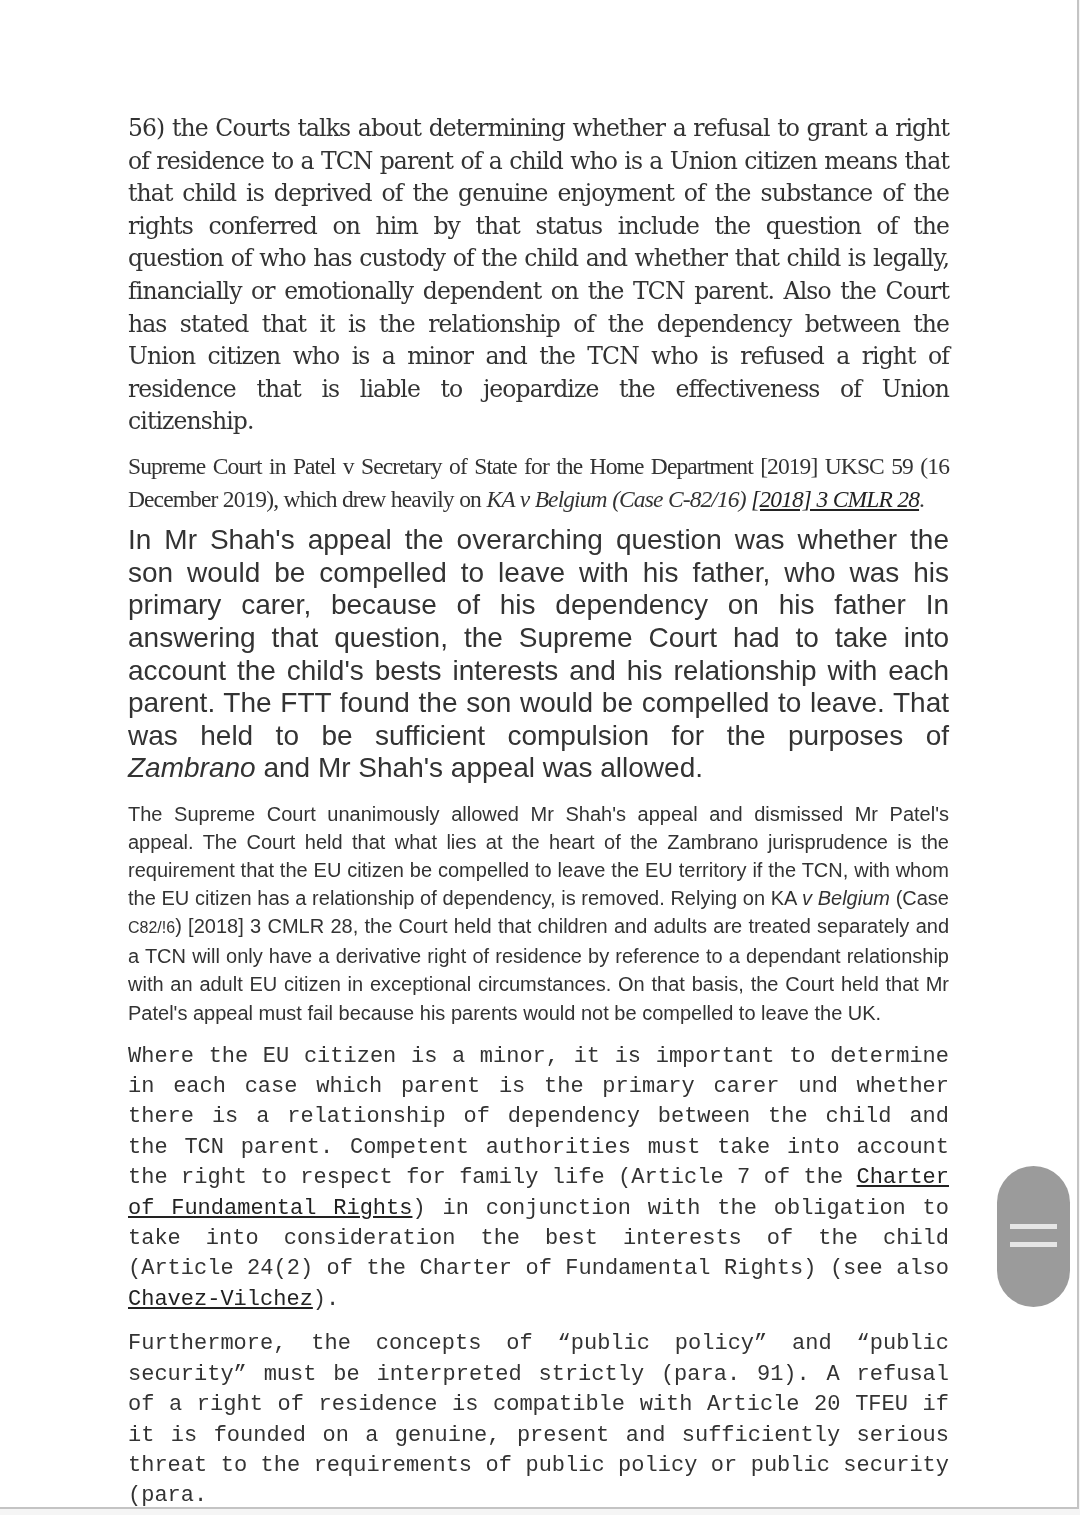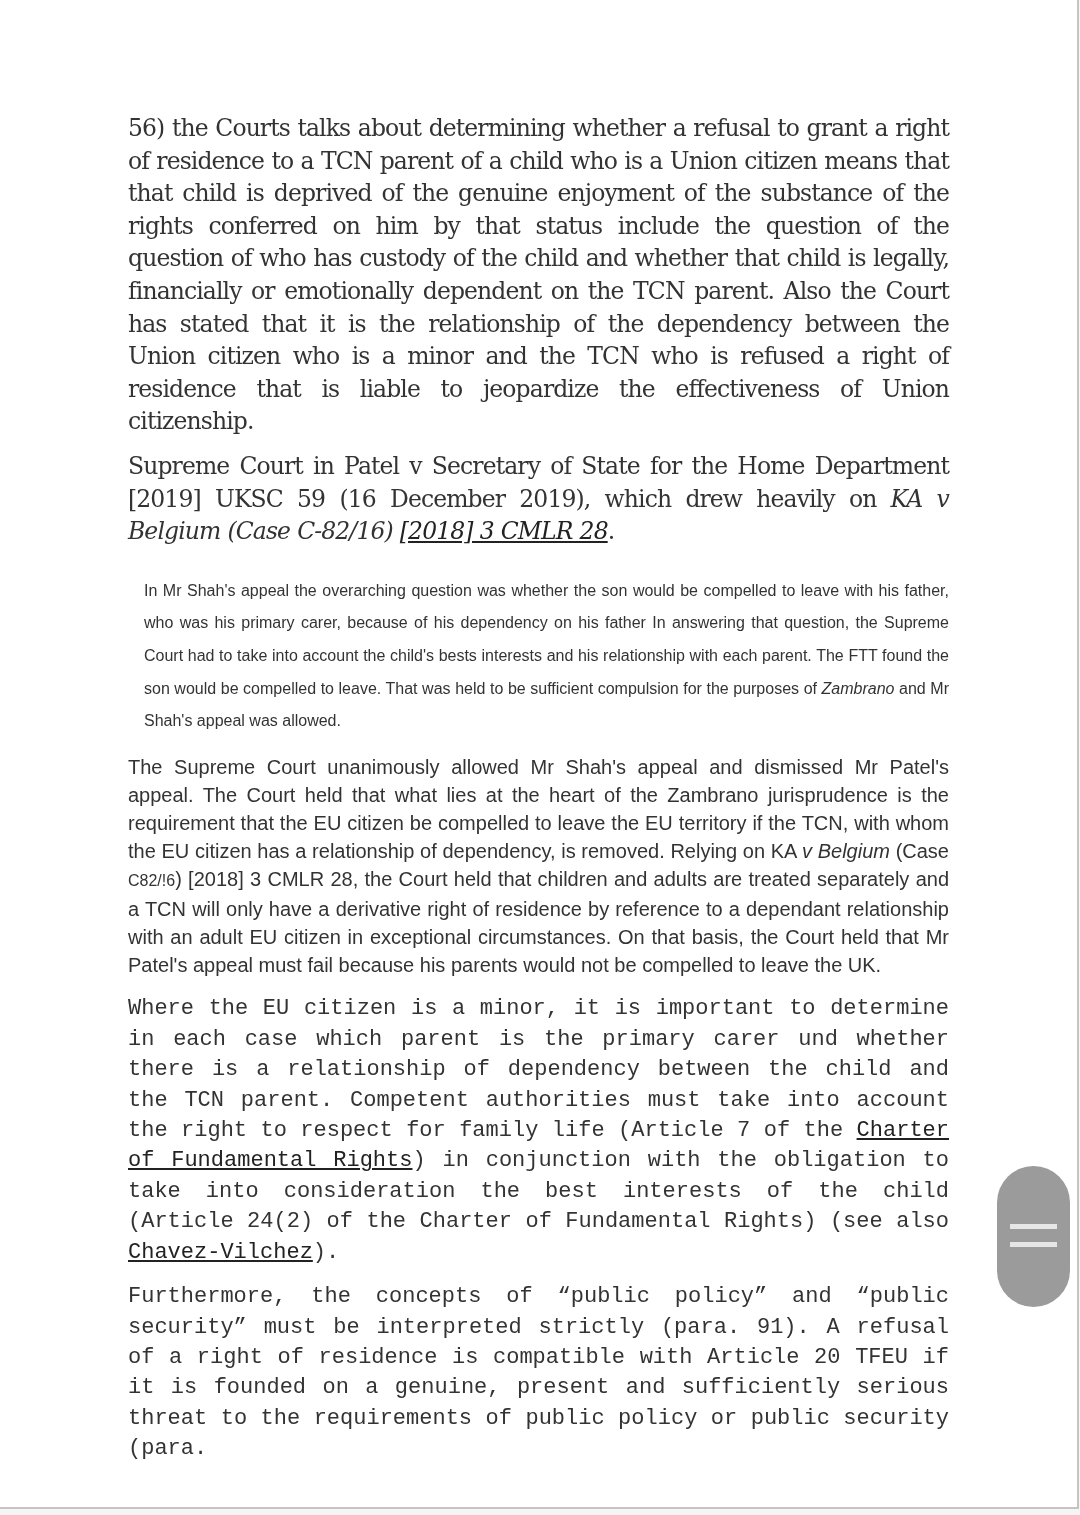--- a/index.html
+++ b/index.html
@@ -33,36 +33,35 @@
     p { margin: 0; text-align: justify; }
     .serif {
       font-family: "DejaVu Serif", "Liberation Serif", serif;
       font-size: 23.5px;
       line-height: 32.6px;
       letter-spacing: -0.9px;
       word-spacing: 0.5px;
     }
     .sans {
       font-family: "Liberation Sans", sans-serif;
-      font-size: 16px;
+      font-size: 28px;
       line-height: 32.6px;
-      margin-left: 16px;
     }
     .sans-tight {
       font-family: "Liberation Sans", sans-serif;
       font-size: 20px;
       line-height: 28.1px;
     }
     .sans-mid {
       font-family: Liberation Mono, monospace;
       font-size: 22px;
       line-height: 30.4px;
     }
     #p1 { margin-bottom: 12px; }
-    #p2 { margin-bottom: 27px; }
+    #p2 { margin-bottom: 9px; font-family: Liberation Serif, serif; }
     #p3 { margin-bottom: 3px; }
     #p4 { margin-bottom: 15px; margin-top: 15px; }
     #p5 { margin-bottom: 14px; }
     .link { color: #222; text-decoration: underline; }
     .smallcaps { font-size: 16px; }
     .scroll-handle {
       position: absolute;
       left: 997px;
       top: 1166px;
       width: 73px;

